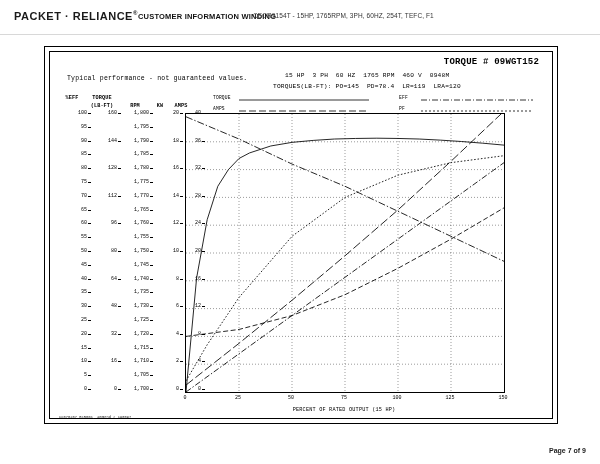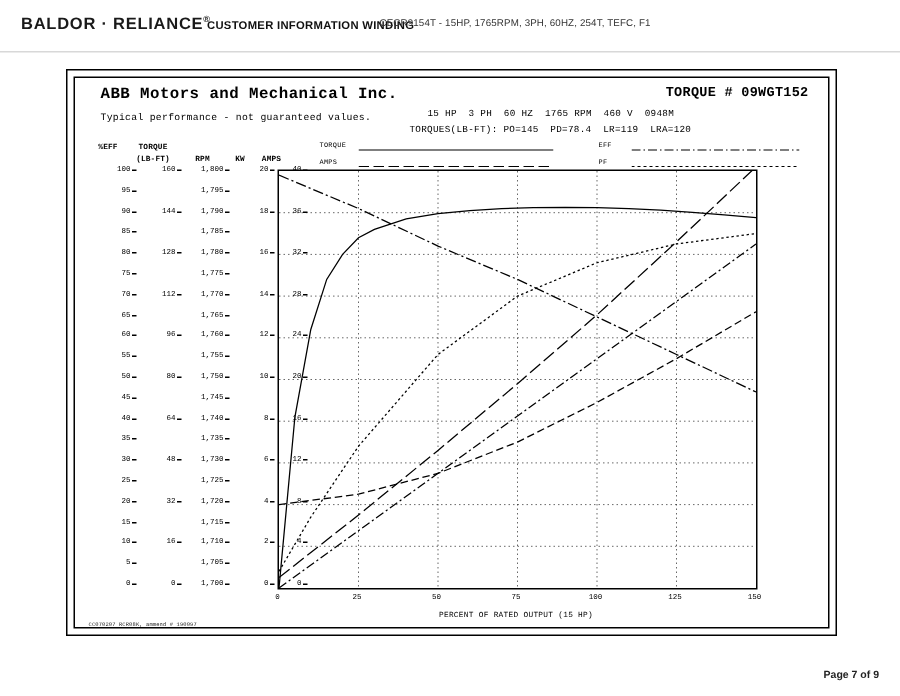--- a/index.html
+++ b/index.html
@@ -120,30 +120,29 @@
     text-align:center;
     font-family:"Liberation Mono", monospace;font-size:5.2px;
     letter-spacing:.2px;
   }
 </style>
 </head>
 <body>
 
 <div class="header">
   <div class="brand">
-    <span>BALDOR · RELIANCE</span><span class="reg">®</span>
+    <span>PACKET · RELIANCE</span><span class="reg">®</span>
   </div>
   <div class="hdr-title">CUSTOMER INFORMATION WINDING</div>
   <div class="hdr-sub">CECR9154T - 15HP, 1765RPM, 3PH, 60HZ, 254T, TEFC, F1</div>
 </div>
 
 <div class="sheet">
   <div class="sheet-inner"></div>
 
-  <div class="co-name">ABB Motors and Mechanical Inc.</div>
   <div class="winding">TORQUE # 09WGT152</div>
   <div class="typ-note">Typical performance - not guaranteed values.</div>
   <div class="spec1">15 HP  3 PH  60 HZ  1765 RPM  460 V  0948M</div>
   <div class="spec2">TORQUES(LB-FT): PO=145  PD=78.4  LR=119  LRA=120</div>
   <div class="corner-note">CC070207 RCR08K, ammend # 190097</div>
 
   <div class="legend">
     <div class="leg-lab" style="left:0px;top:0px;">TORQUE</div>
     <svg style="position:absolute;left:26px;top:3px;" width="130" height="4">
       <line x1="0" y1="2" x2="130" y2="2" stroke="#000" stroke-width="0.8"></line>

